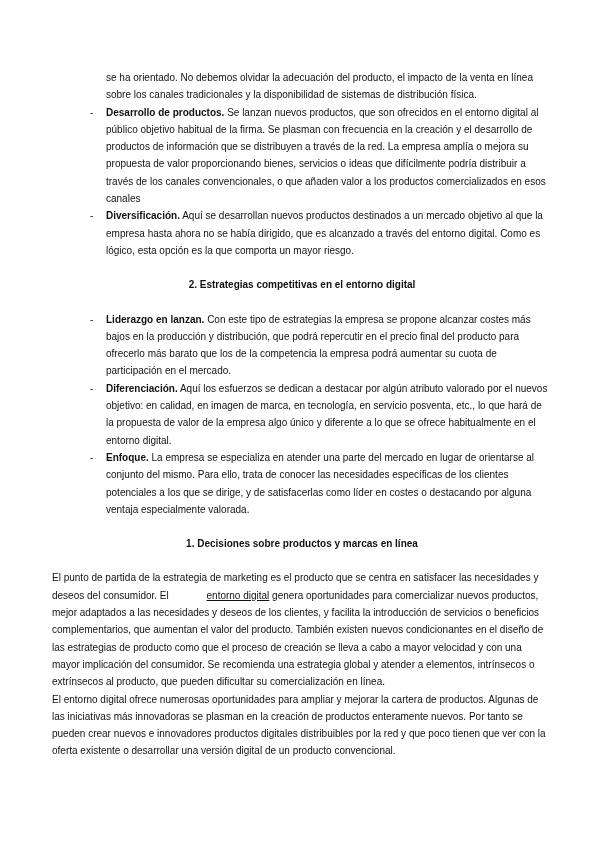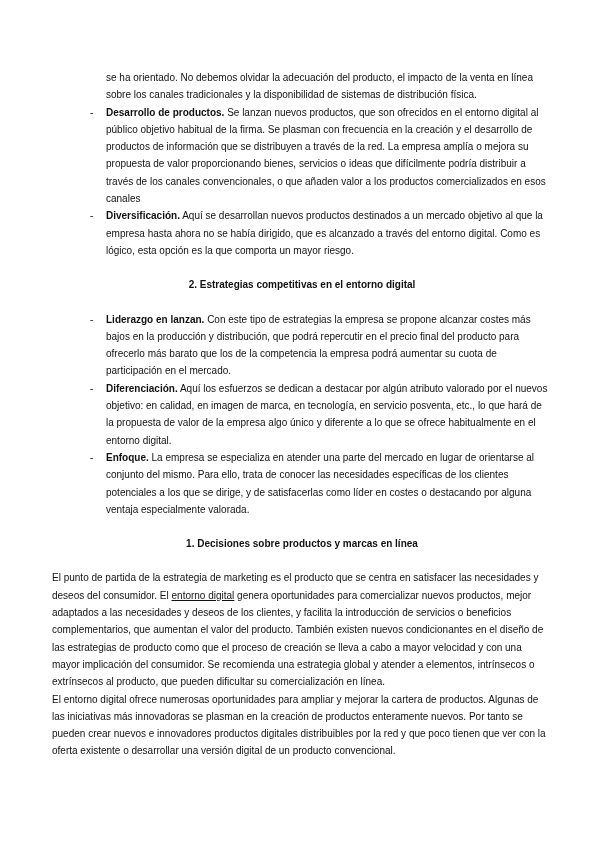--- a/index.html
+++ b/index.html
@@ -7,21 +7,21 @@
     .page {
       position: absolute; left: 0; top: 0; width: 600px; height: 600px; background: #fff;
       font-family: "Liberation Sans", sans-serif; font-size: 10px; color: #111; line-height: 17.3px;
     }
     .content { position: absolute; left: 52px; top: 69px; width: 500px; }
     .list { margin: 0; padding: 0; list-style: none; }
     .li { position: relative; padding-left: 54px; }
     .li .bullet { position: absolute; left: 38px; top: 0; }
     .cont { padding-left: 54px; }
     .b { font-weight: bold; }
-    .u { text-decoration: underline; }
+    .u { text-decoration: underline; margin-left: 35px; }
     .h { font-weight: bold; margin: 0; text-align: center; }
     .p { margin: 0; }
     .gap1 { height: 17px; }
   </style>
 </head>
 <body>
 
 <div class="page">
   <div class="content">
 

